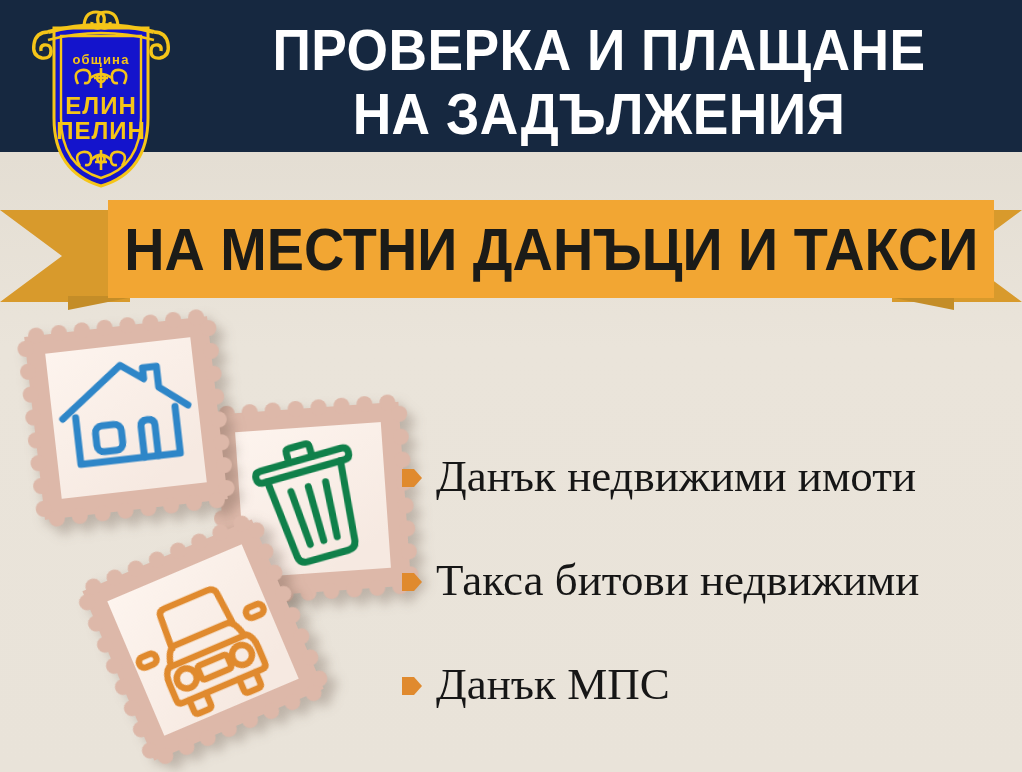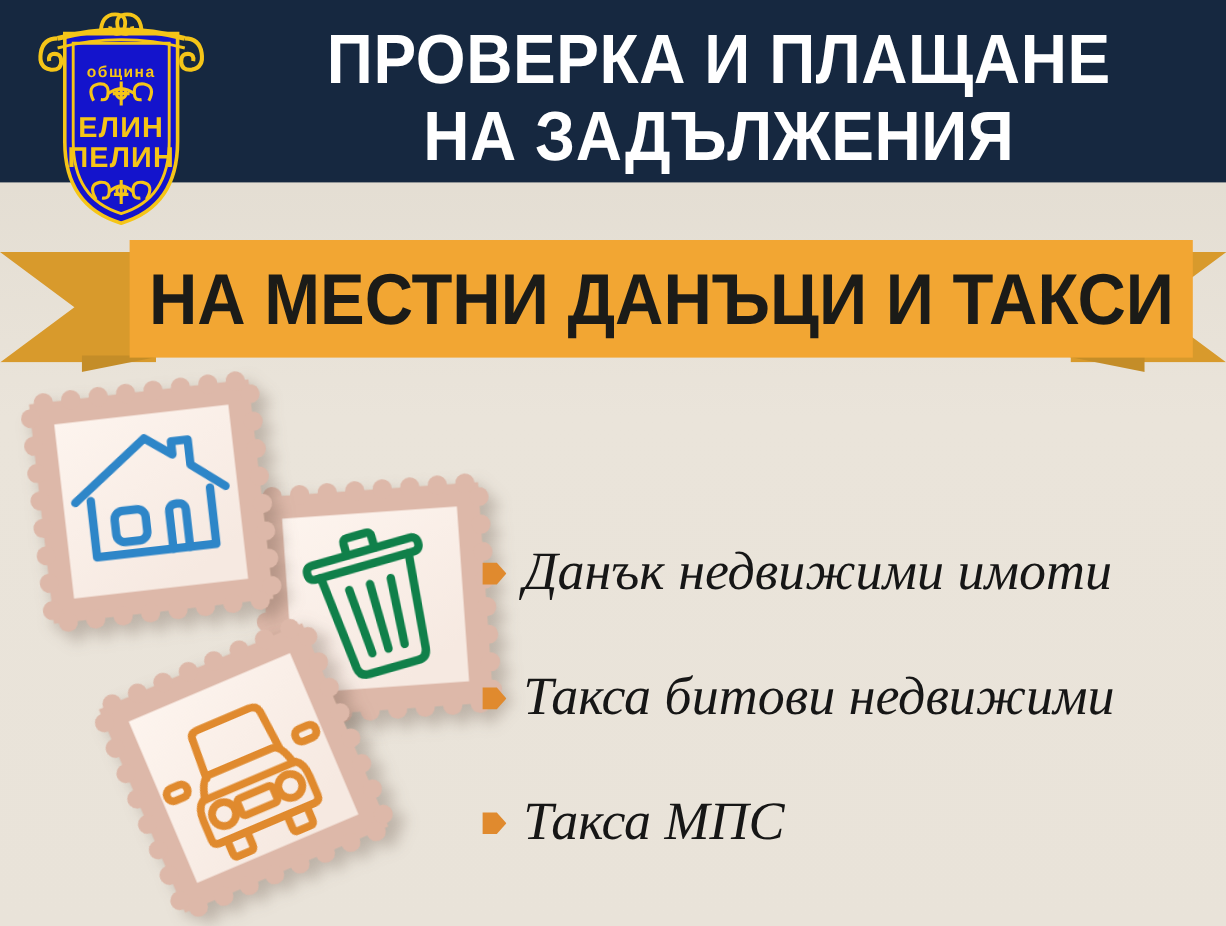--- a/index.html
+++ b/index.html
@@ -116,21 +116,20 @@
   #stamp-house { left: 26px; top: 318px; transform: rotate(-6.5deg); z-index: 3; }
   #stamp-trash { left: 213px; top: 400px; transform: rotate(-4deg); z-index: 2; }
   #stamp-car   { left: 103px; top: 540px; transform: rotate(-23deg); z-index: 4; }
 
   
   .list {
     position: absolute;
     left: 402px; top: 424px;
     width: 610px;
     z-index: 8;
-    font-style: italic;
   }
   .list-item {
     display: flex;
     align-items: center;
     height: 104px;
   }
   .bullet {
     width: 20px; height: 24px;
     flex: 0 0 20px;
     margin-right: 14px;
@@ -414,18 +413,18 @@
       </span>
       <span class="list-label">Такса битови недвижими</span>
     </div>
 
     <div class="list-item">
       <span class="bullet">
         <svg width="20" height="24" viewBox="0 0 20 24" xmlns="http://www.w3.org/2000/svg">
           <path d="M0 3 L12 3 L20 12 L12 21 L0 21 Z" fill="#E08A2E"></path>
         </svg>
       </span>
-      <span class="list-label">Такса МПС</span>
+      <span class="list-label">Данък МПС</span>
     </div>
 
   </div>
 
 </div>
 
 </body></html>

